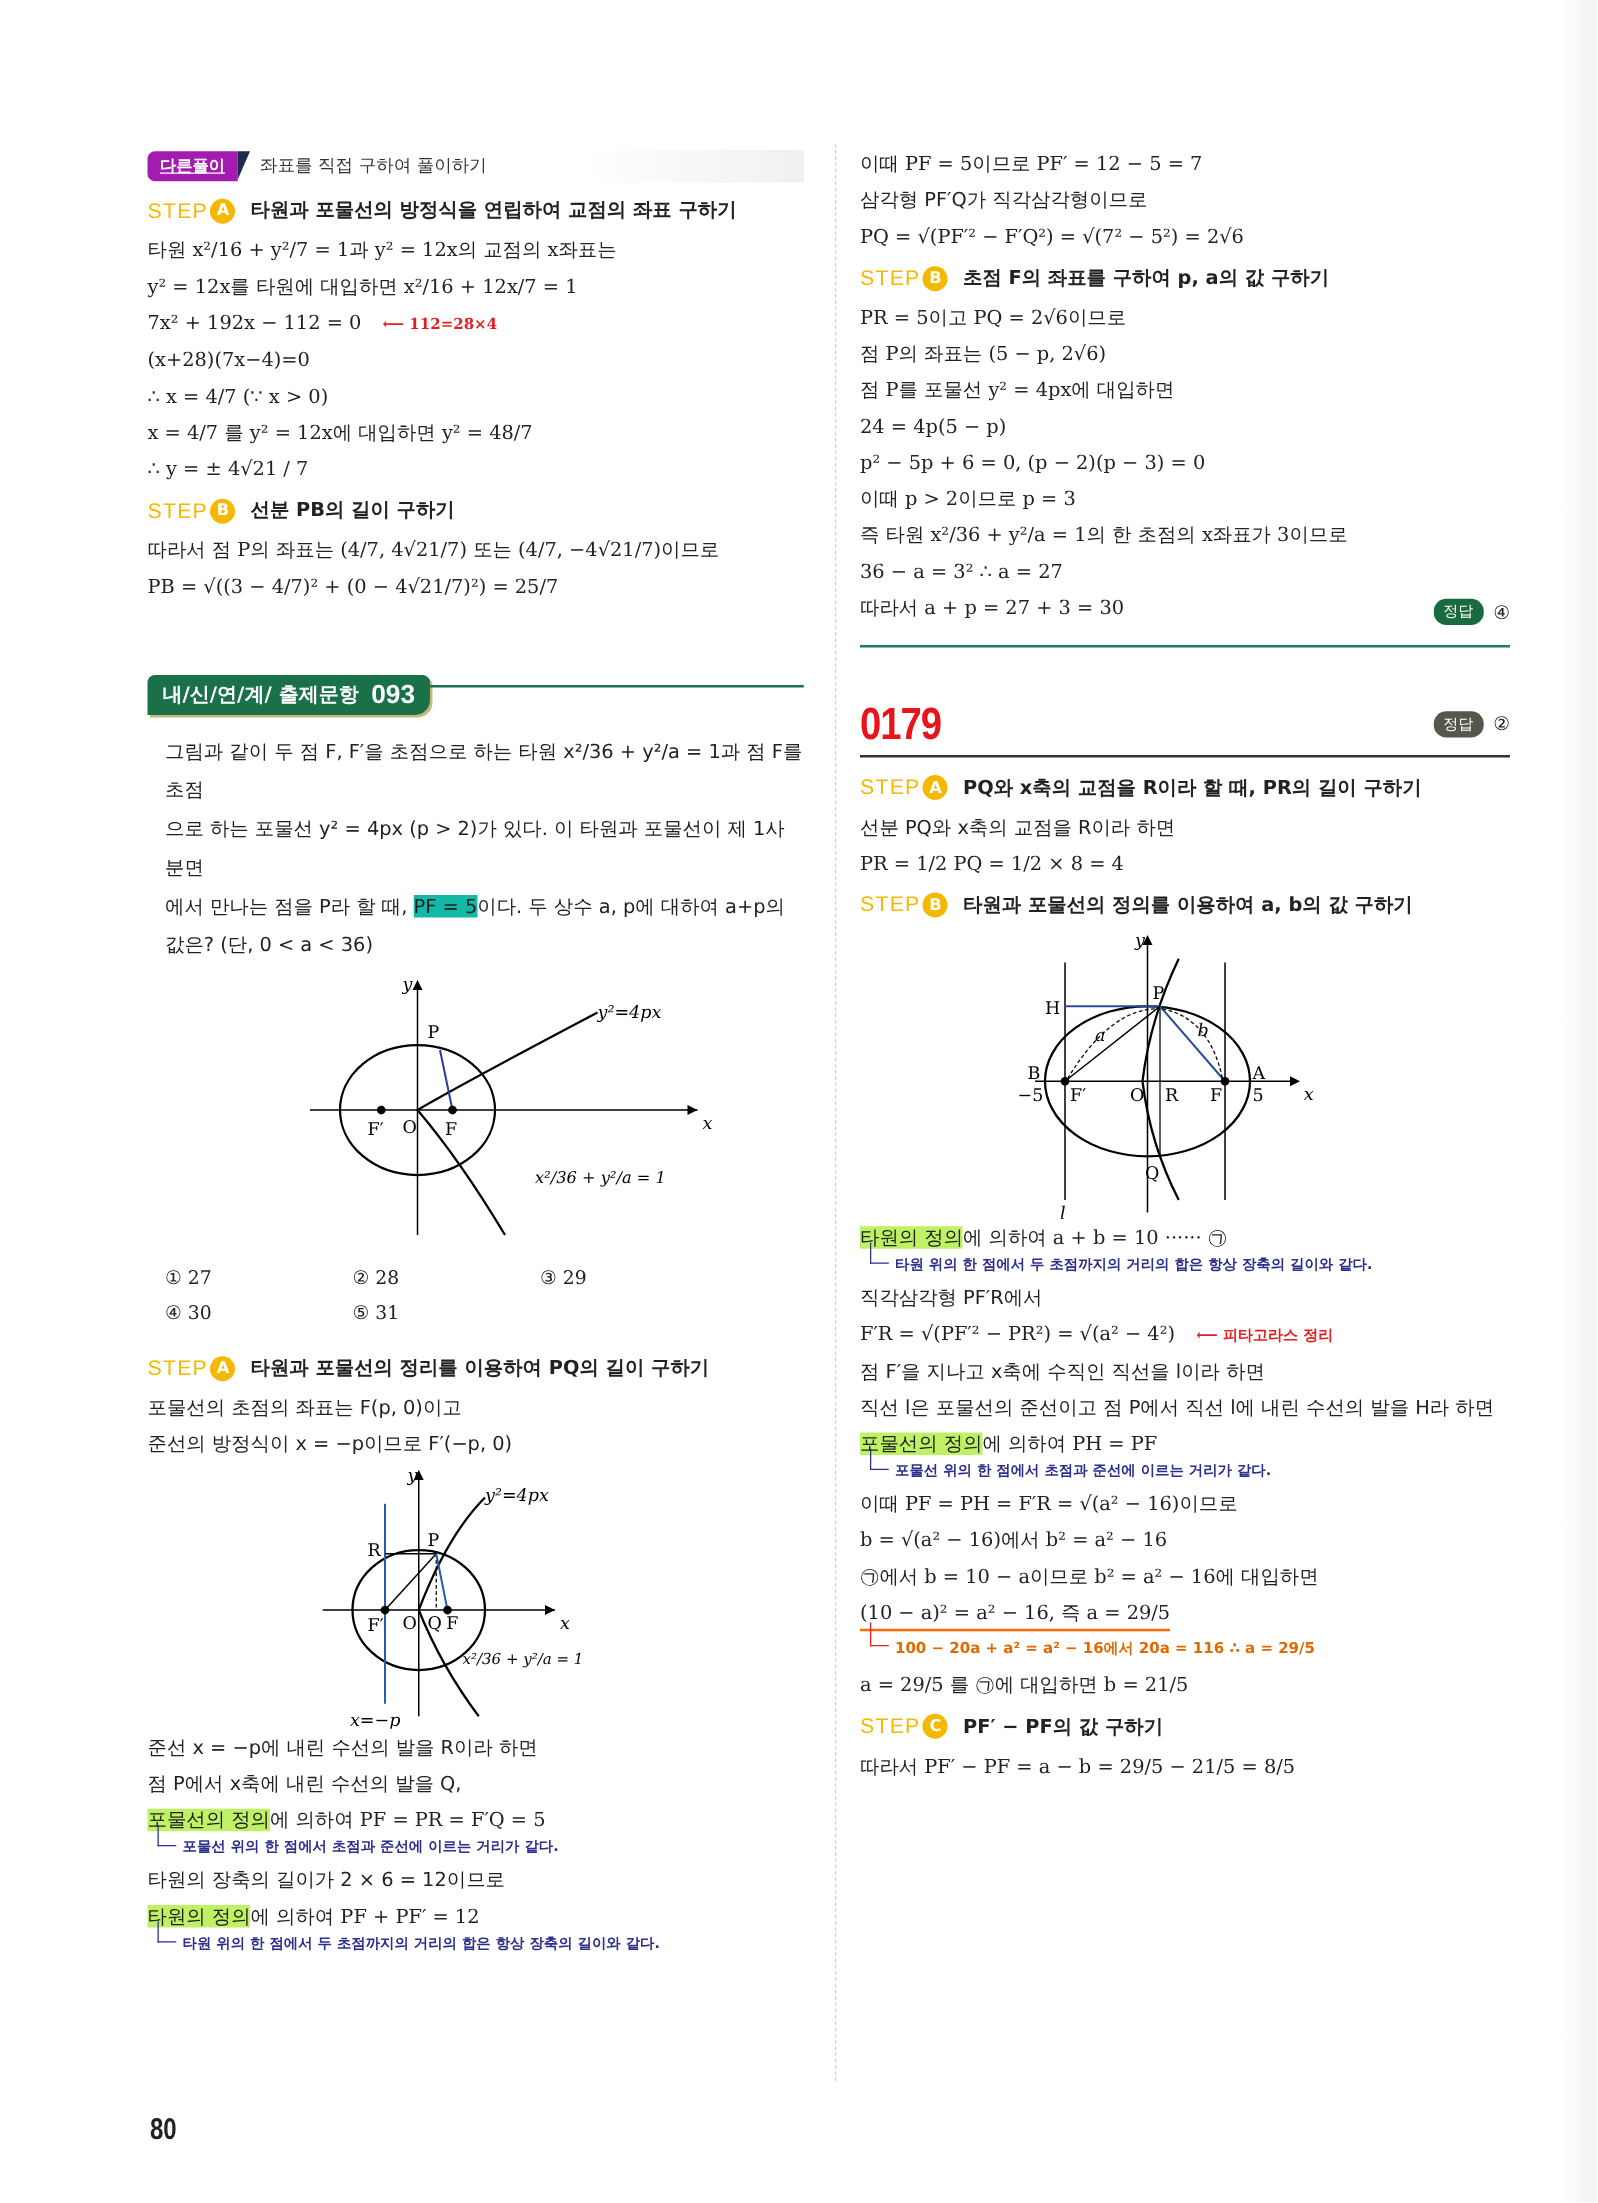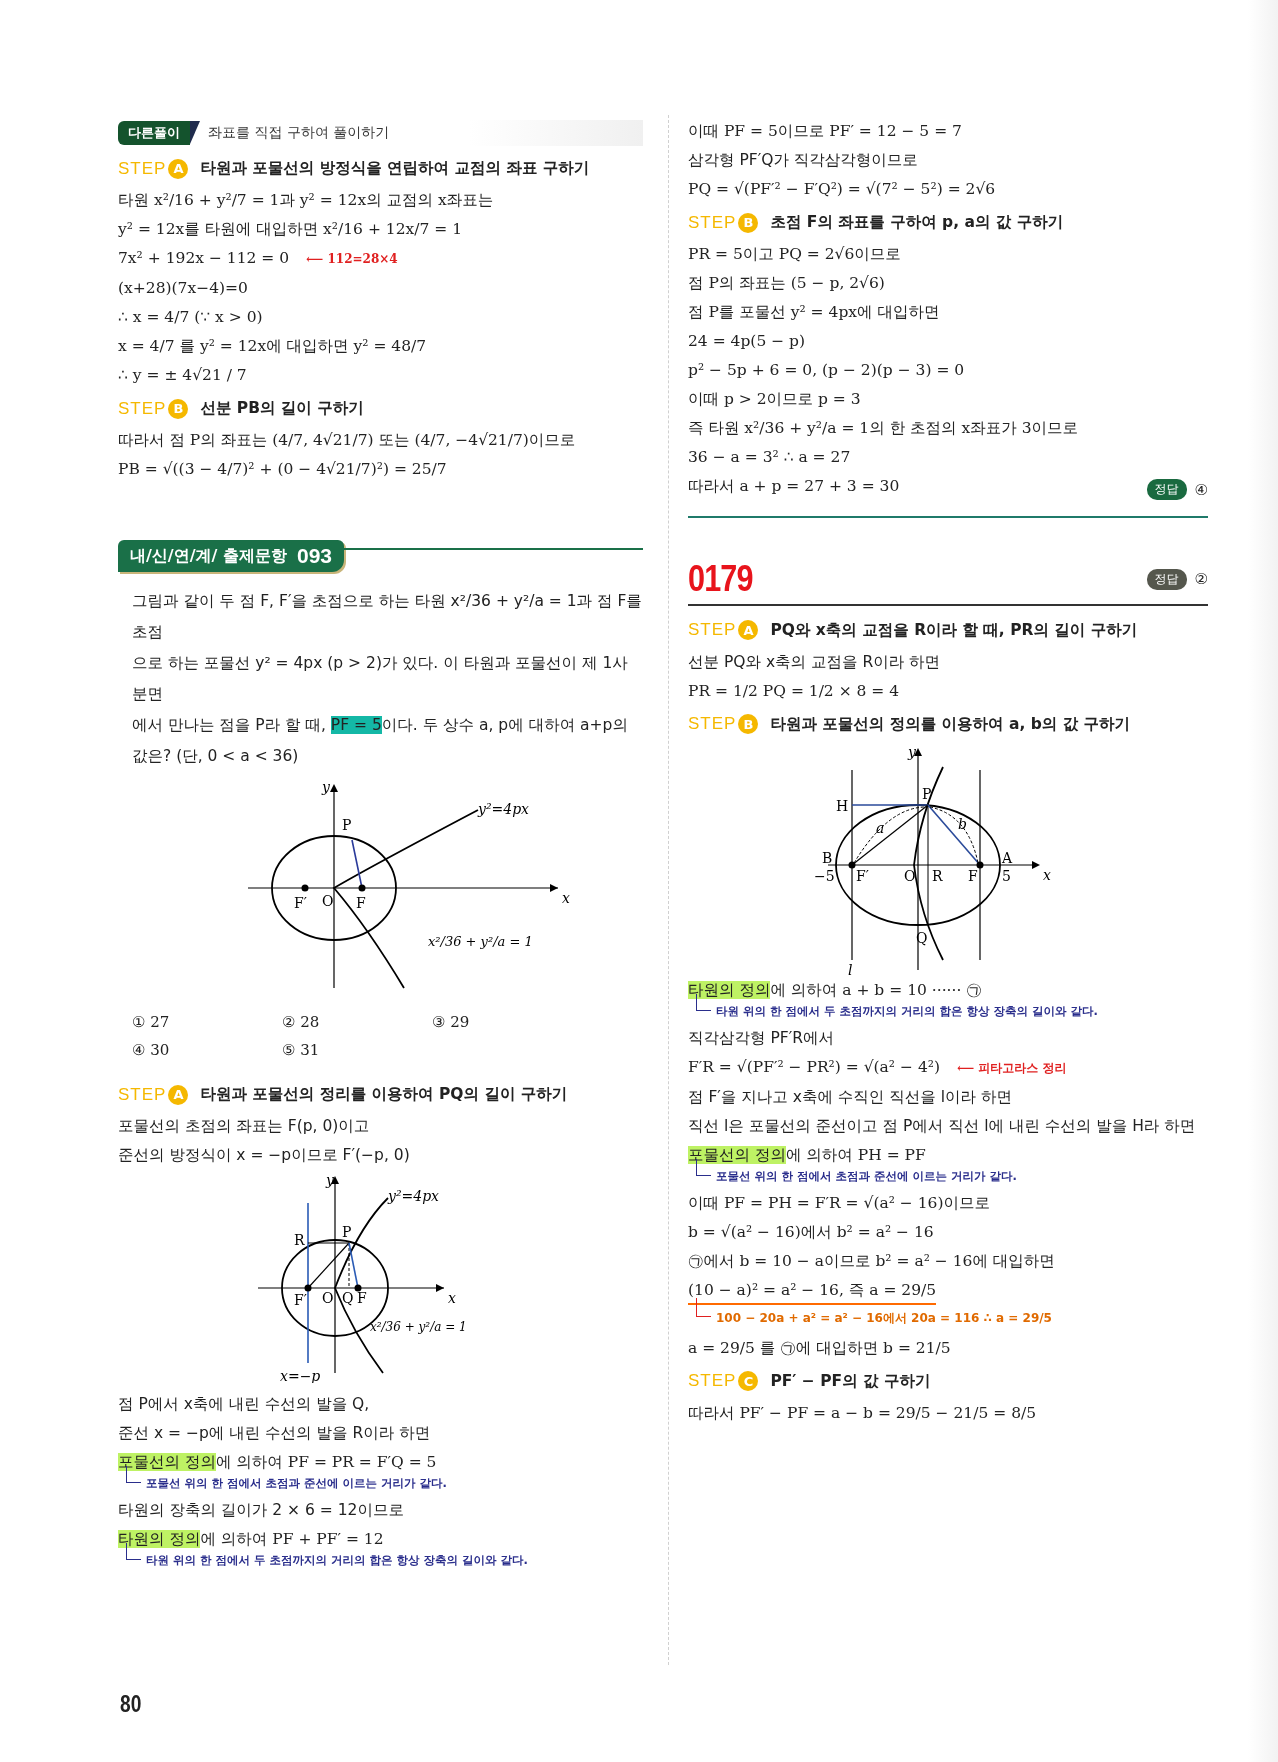--- a/index.html
+++ b/index.html
@@ -9,21 +9,21 @@
   .col { position: absolute; top: 120px; }
   .col-left { left: 118px; width: 525px; }
   .col-right { left: 688px; width: 520px; }
   .divider-v { position: absolute; left: 668px; top: 115px; height: 1550px; border-left: 1px dashed #d0d0d0; }
   .line { font-size: 15.5px; line-height: 22px; margin-bottom: 7px; white-space: nowrap; }
   .math { font-family: "DejaVu Serif", serif; font-style: normal; }
   .step { display: flex; align-items: center; margin: 12px 0 10px; font-size: 15.5px; font-weight: bold; white-space: nowrap; }
   .step-label { color: #f5b800; font-family: "Liberation Sans", sans-serif; font-weight: normal; font-size: 17px; letter-spacing: 1px; }
   .step-badge { display: inline-flex; width: 20px; height: 20px; border-radius: 50%; background: #f5b800; color: #fff; align-items: center; justify-content: center; font-size: 13px; font-weight: bold; margin-left: 2px; margin-right: 12px; }
   .alt-header { display: flex; align-items: center; height: 26px; margin-bottom: 10px; }
-  .alt-tag { background: #14532d; color: #fff; font-size: 13px; font-weight: bold; padding: 3px 10px; border-radius: 6px 0 0 6px; position: relative; }
+  .alt-tag { background: #a21caf; color: #fff; font-size: 13px; font-weight: bold; padding: 3px 10px; border-radius: 6px 0 0 6px; position: relative; text-decoration: underline; }
   .alt-tag::after { content: ""; position: absolute; right: -10px; top: 0; border-top: 23px solid #1f2b4d; border-right: 10px solid transparent; }
   .alt-title { font-size: 14px; margin-left: 18px; color: #333; background: linear-gradient(to right, #fff 60%, #f0f0f0); flex: 1; padding: 4px 0; }
   .hl-def { background: #bef264; }
   .hl-yellow { background: #14b8a6; }
   .note-blue { color: #2a2e8c; font-size: 11.5px; font-weight: bold; margin: -4px 0 8px 28px; position: relative; white-space: nowrap; }
   .note-blue::before { content: ""; position: absolute; left: -20px; top: -10px; width: 14px; height: 16px; border-left: 1.5px solid #2a2e8c; border-bottom: 1.5px solid #2a2e8c; }
   .note-red { color: #e02020; font-size: 12px; font-weight: bold; margin-left: 12px; }
   .note-red .arr { color: #e02020; }
   .note-orange { color: #e06a00; font-size: 12px; font-weight: bold; margin: -2px 0 10px 28px; position: relative; white-space: nowrap; }
   .note-orange::before { content: ""; position: absolute; left: -20px; top: -12px; width: 14px; height: 18px; border-left: 1.5px solid #e02020; border-bottom: 1.5px solid #e02020; }
@@ -152,22 +152,22 @@
     <text x="36" y="72" font-size="14">R</text>
     <text x="36" y="132" font-size="14">F′</text>
     <text x="64" y="130" font-size="14">O</text>
     <text x="84" y="130" font-size="14">Q</text>
     <text x="99" y="130" font-size="14">F</text>
     <text x="130" y="28" font-size="14" font-style="italic">y²=4px</text>
     <text x="112" y="158" font-size="12" font-style="italic">x²/36 + y²/a = 1</text>
     <text x="22" y="208" font-size="14" font-style="italic">x=−p</text>
   </svg>
 
+  <div class="line">준선 x = −p에 내린 수선의 발을 R이라 하면</div>
   <div class="line" style="margin-top:6px">점 P에서 x축에 내린 수선의 발을 Q,</div>
-  <div class="line">준선 x = −p에 내린 수선의 발을 R이라 하면</div>
   <div class="line">
     <span class="hl-def">포물선의 정의</span><span class="math">에 의하여 PF = PR = F′Q = 5</span>
   </div>
   <div class="note-blue">포물선 위의 한 점에서 초점과 준선에 이르는 거리가 같다.</div>
   <div class="line">타원의 장축의 길이가 2 × 6 = 12이므로</div>
   <div class="line">
     <span class="hl-def">타원의 정의</span><span class="math">에 의하여 PF + PF′ = 12</span>
   </div>
   <div class="note-blue">타원 위의 한 점에서 두 초점까지의 거리의 합은 항상 장축의 길이와 같다.</div>
 </div>

